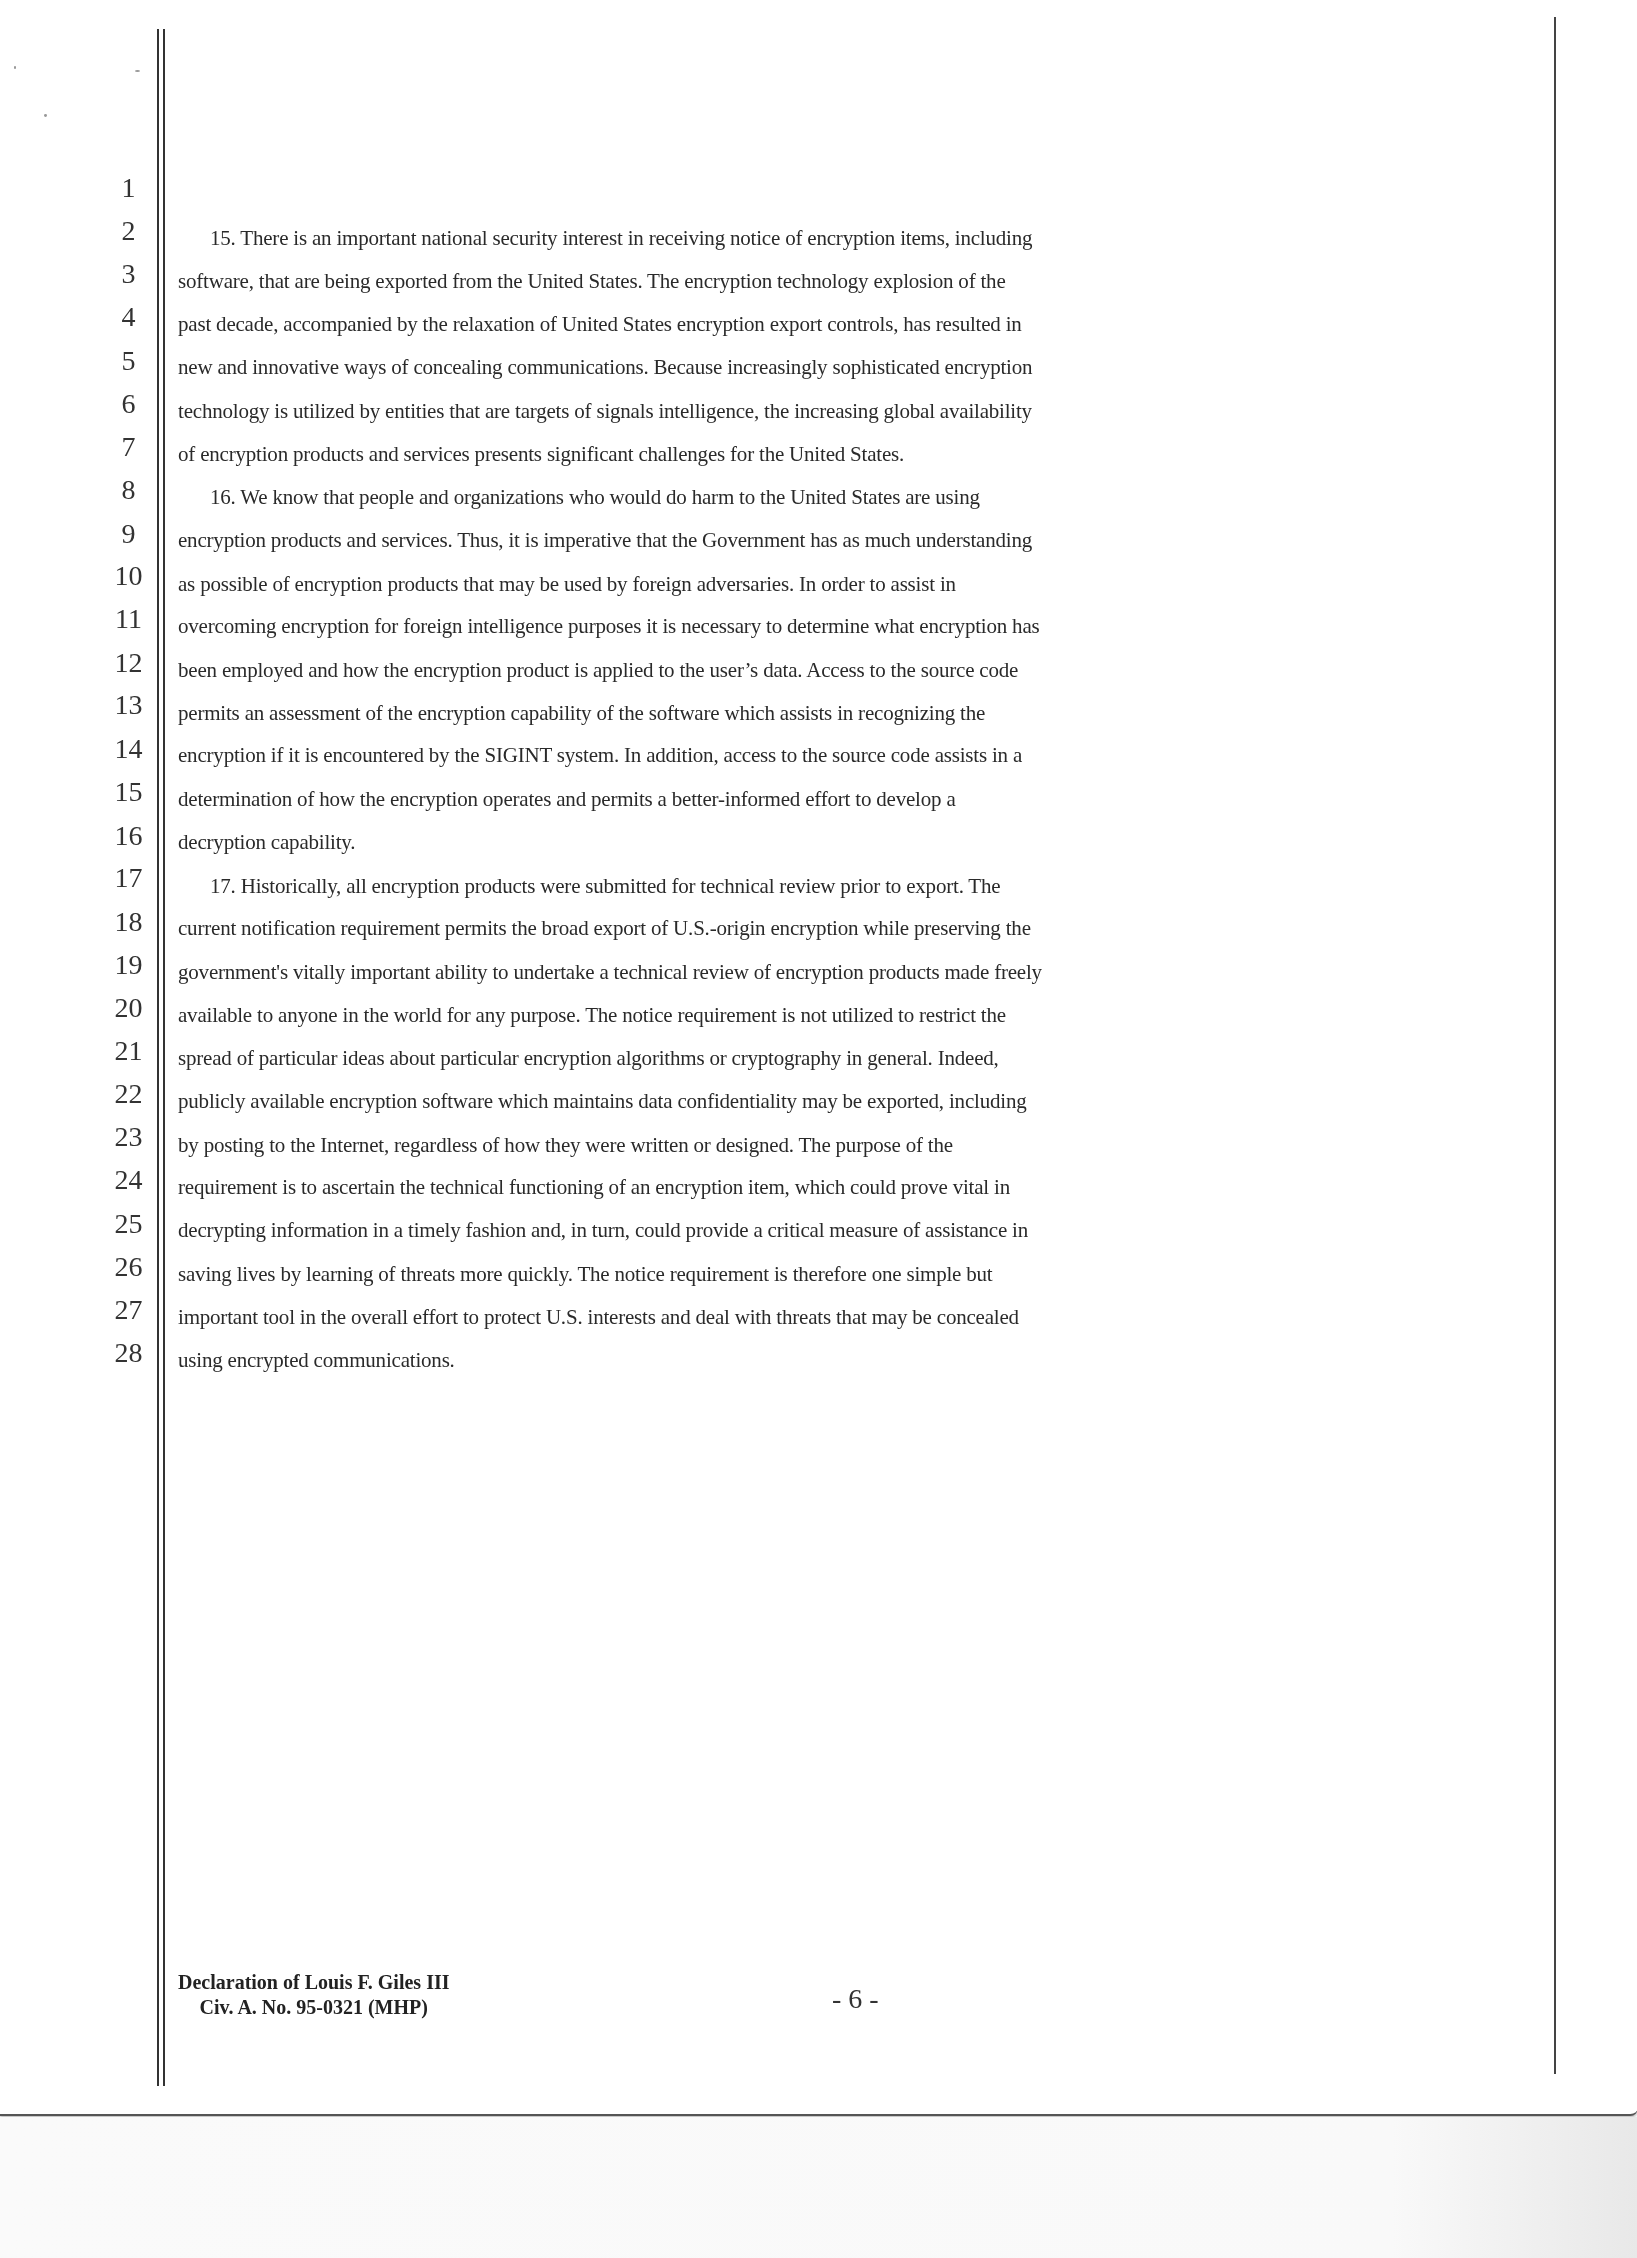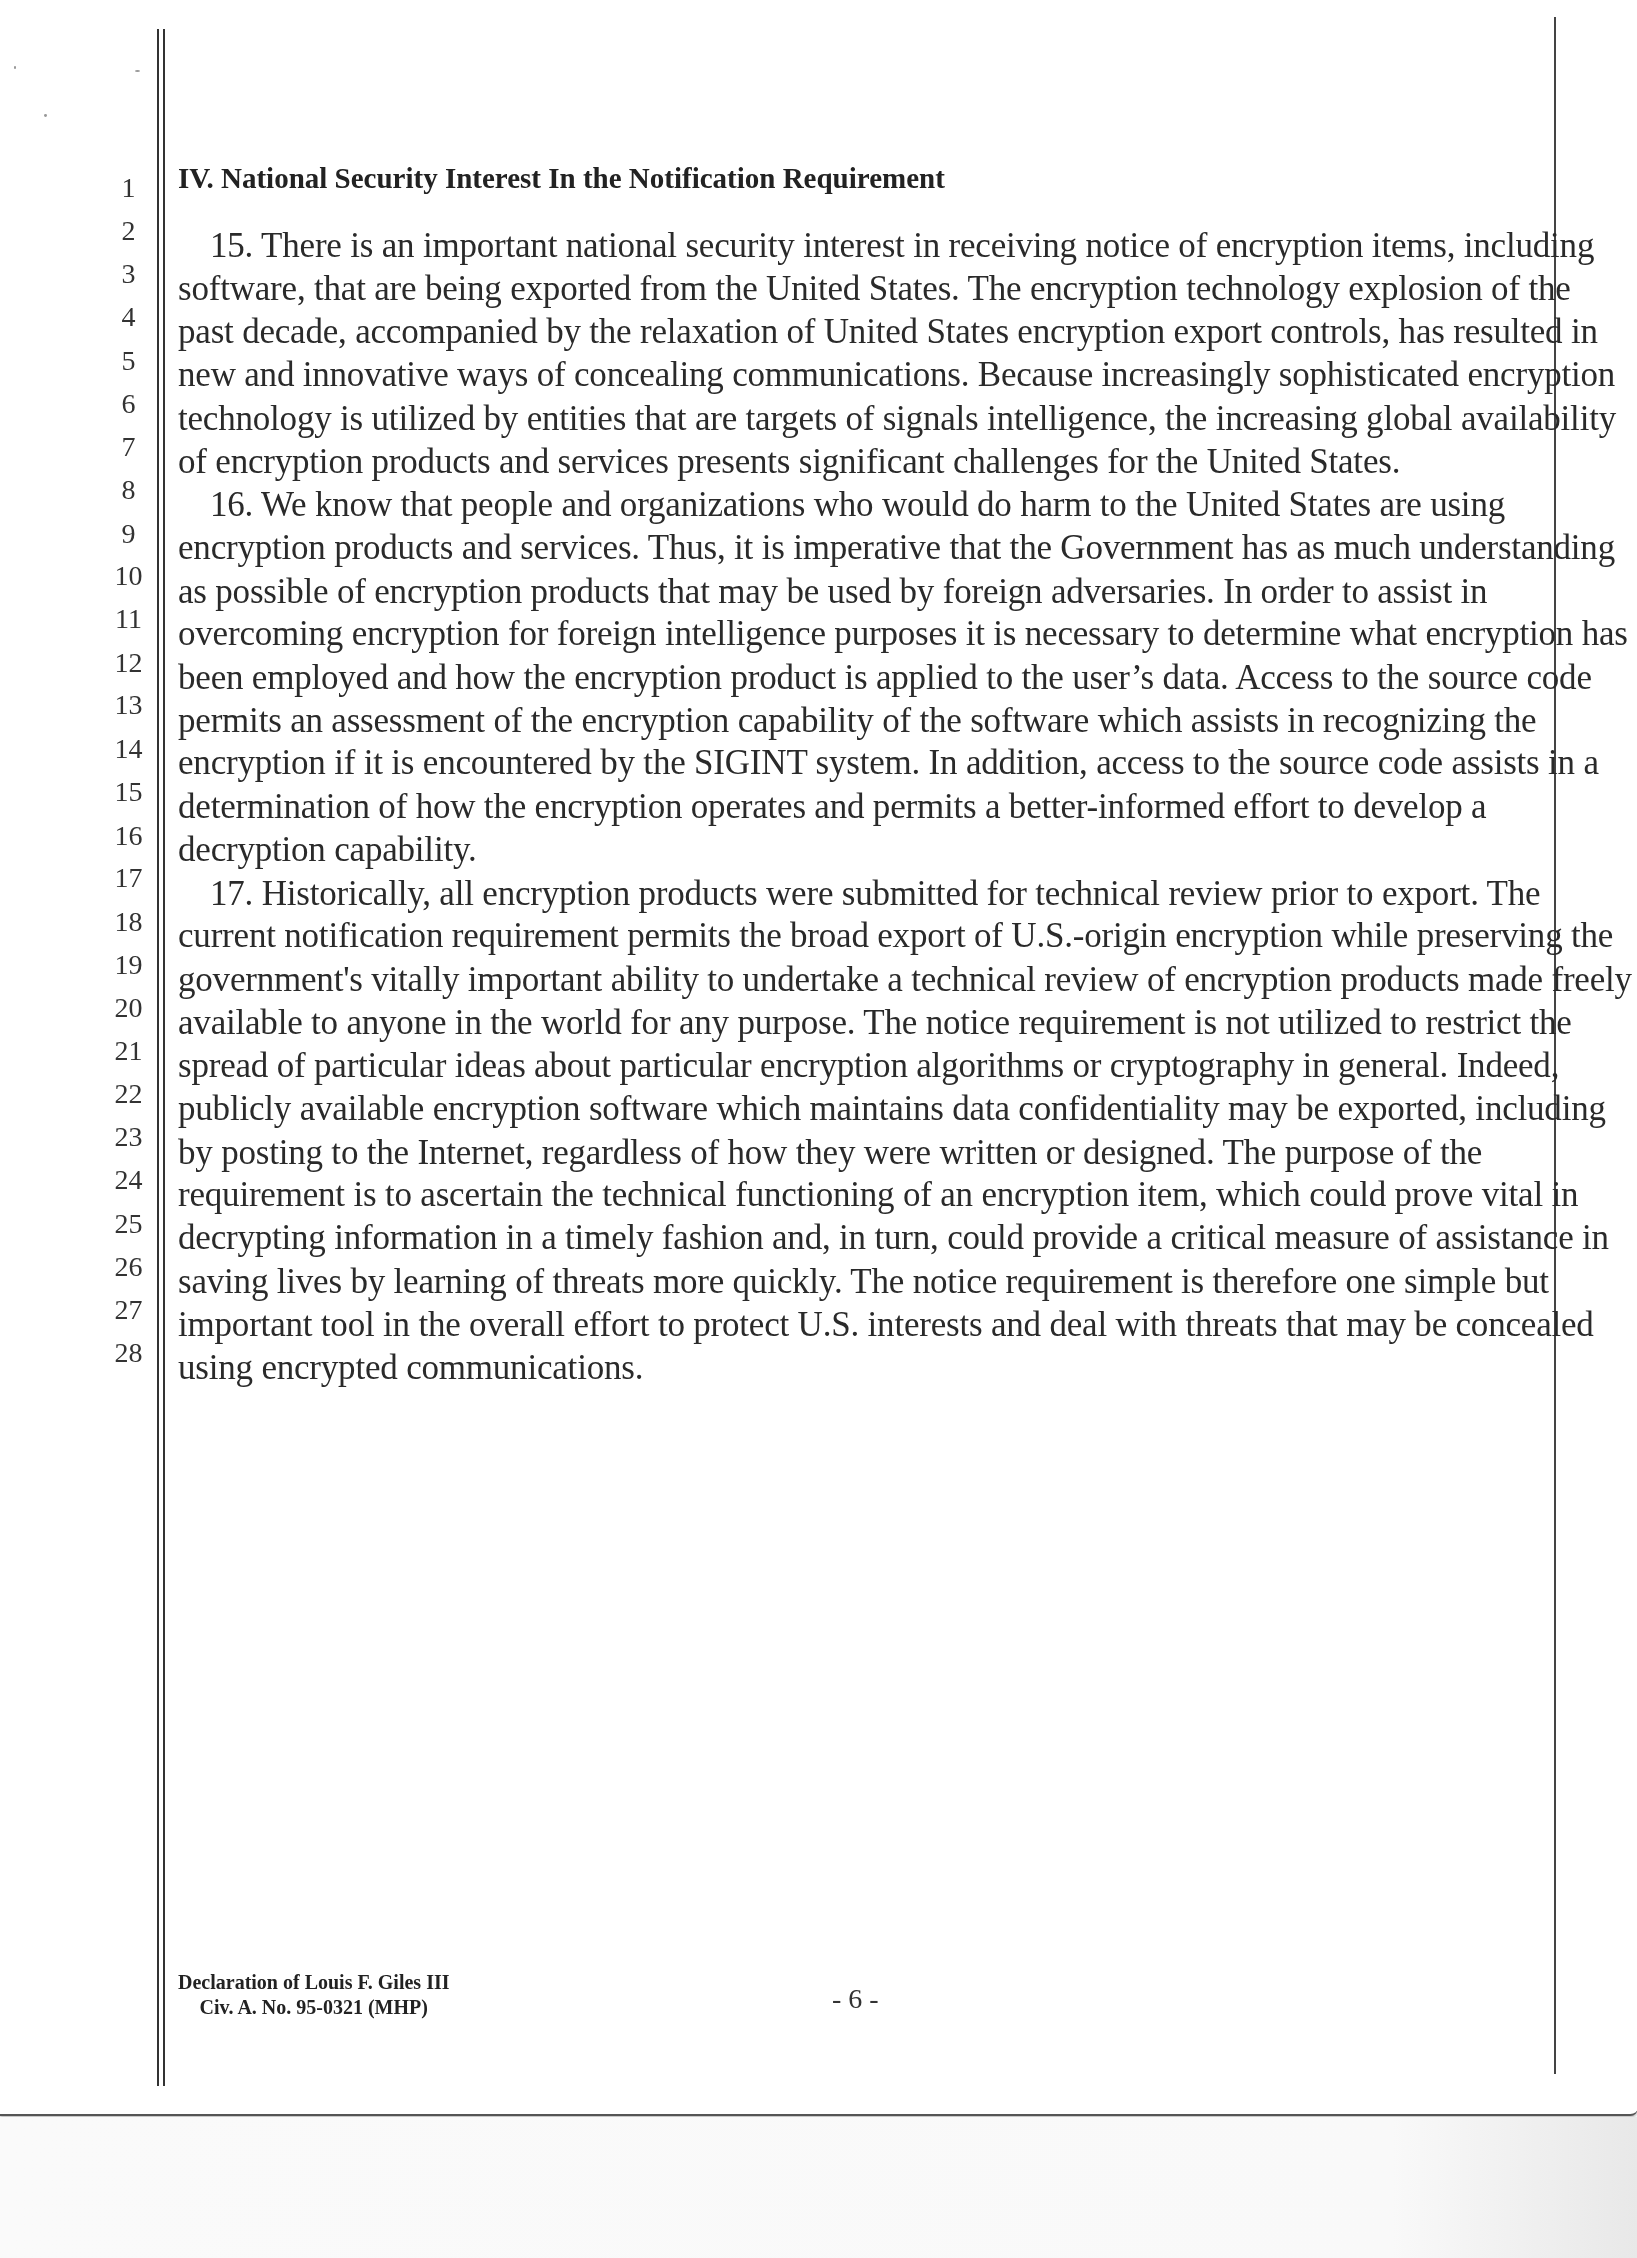--- a/index.html
+++ b/index.html
@@ -23,21 +23,21 @@
     .rule-right { position:absolute; left:1554px; top:17.4px; width:1.9px; height:2057px; background:#444; }
     .linenum {
       position:absolute; left:114px; width:29px; text-align:center;
       font-size:28px; color:#333;
     }
     .heading {
       position:absolute; left:178px; top:162px;
       font-weight:bold; font-size:29px; color:#222; white-space:nowrap;
     }
     .line {
-      position:absolute; left:178px; font-size:35px; color:#2a2a2a;
+      position:absolute; left:178px; font-size:21px; color:#2a2a2a;
       white-space:nowrap; letter-spacing:-0.2px;
     }
     .indent { left:210px; }
     .footer-left {
       position:absolute; left:178px; top:1970px; font-weight:bold; font-size:20px;
       line-height:25px; color:#222;text-align:center;
     }
     .footer-page {
       position:absolute; left:832px; top:1983px; font-size:28px; color:#333;
     }
@@ -79,21 +79,20 @@
       <div class="linenum" style="top: 1035px;">21</div>
       <div class="linenum" style="top: 1078px;">22</div>
       <div class="linenum" style="top: 1121px;">23</div>
       <div class="linenum" style="top: 1164px;">24</div>
       <div class="linenum" style="top: 1208px;">25</div>
       <div class="linenum" style="top: 1251px;">26</div>
       <div class="linenum" style="top: 1294px;">27</div>
       <div class="linenum" style="top: 1337px;">28</div>
     </div>
 
-  <div class="heading">IV.  National Security Interest In the Notification Requirement</div>
 
   <div id="body-lines">
       <div class="line indent" style="top: 226px;">15.  There is an important national security interest in receiving notice of encryption items, including</div>
       <div class="line" style="top: 269px;">software, that are being exported from the United States.  The encryption technology explosion of the</div>
       <div class="line" style="top: 312px;">past decade, accompanied by the relaxation of United States encryption export controls, has resulted in</div>
       <div class="line" style="top: 355px;">new and innovative ways of concealing communications.  Because increasingly sophisticated encryption</div>
       <div class="line" style="top: 399px;">technology is utilized by entities that are targets of signals intelligence, the increasing global availability</div>
       <div class="line" style="top: 442px;">of encryption products and services presents significant challenges for the United States.</div>
       <div class="line indent" style="top: 485px;">16.  We know that people and organizations who would do harm to the United States are using</div>
       <div class="line" style="top: 528px;">encryption products and services.  Thus, it is imperative that the Government has as much understanding</div>

